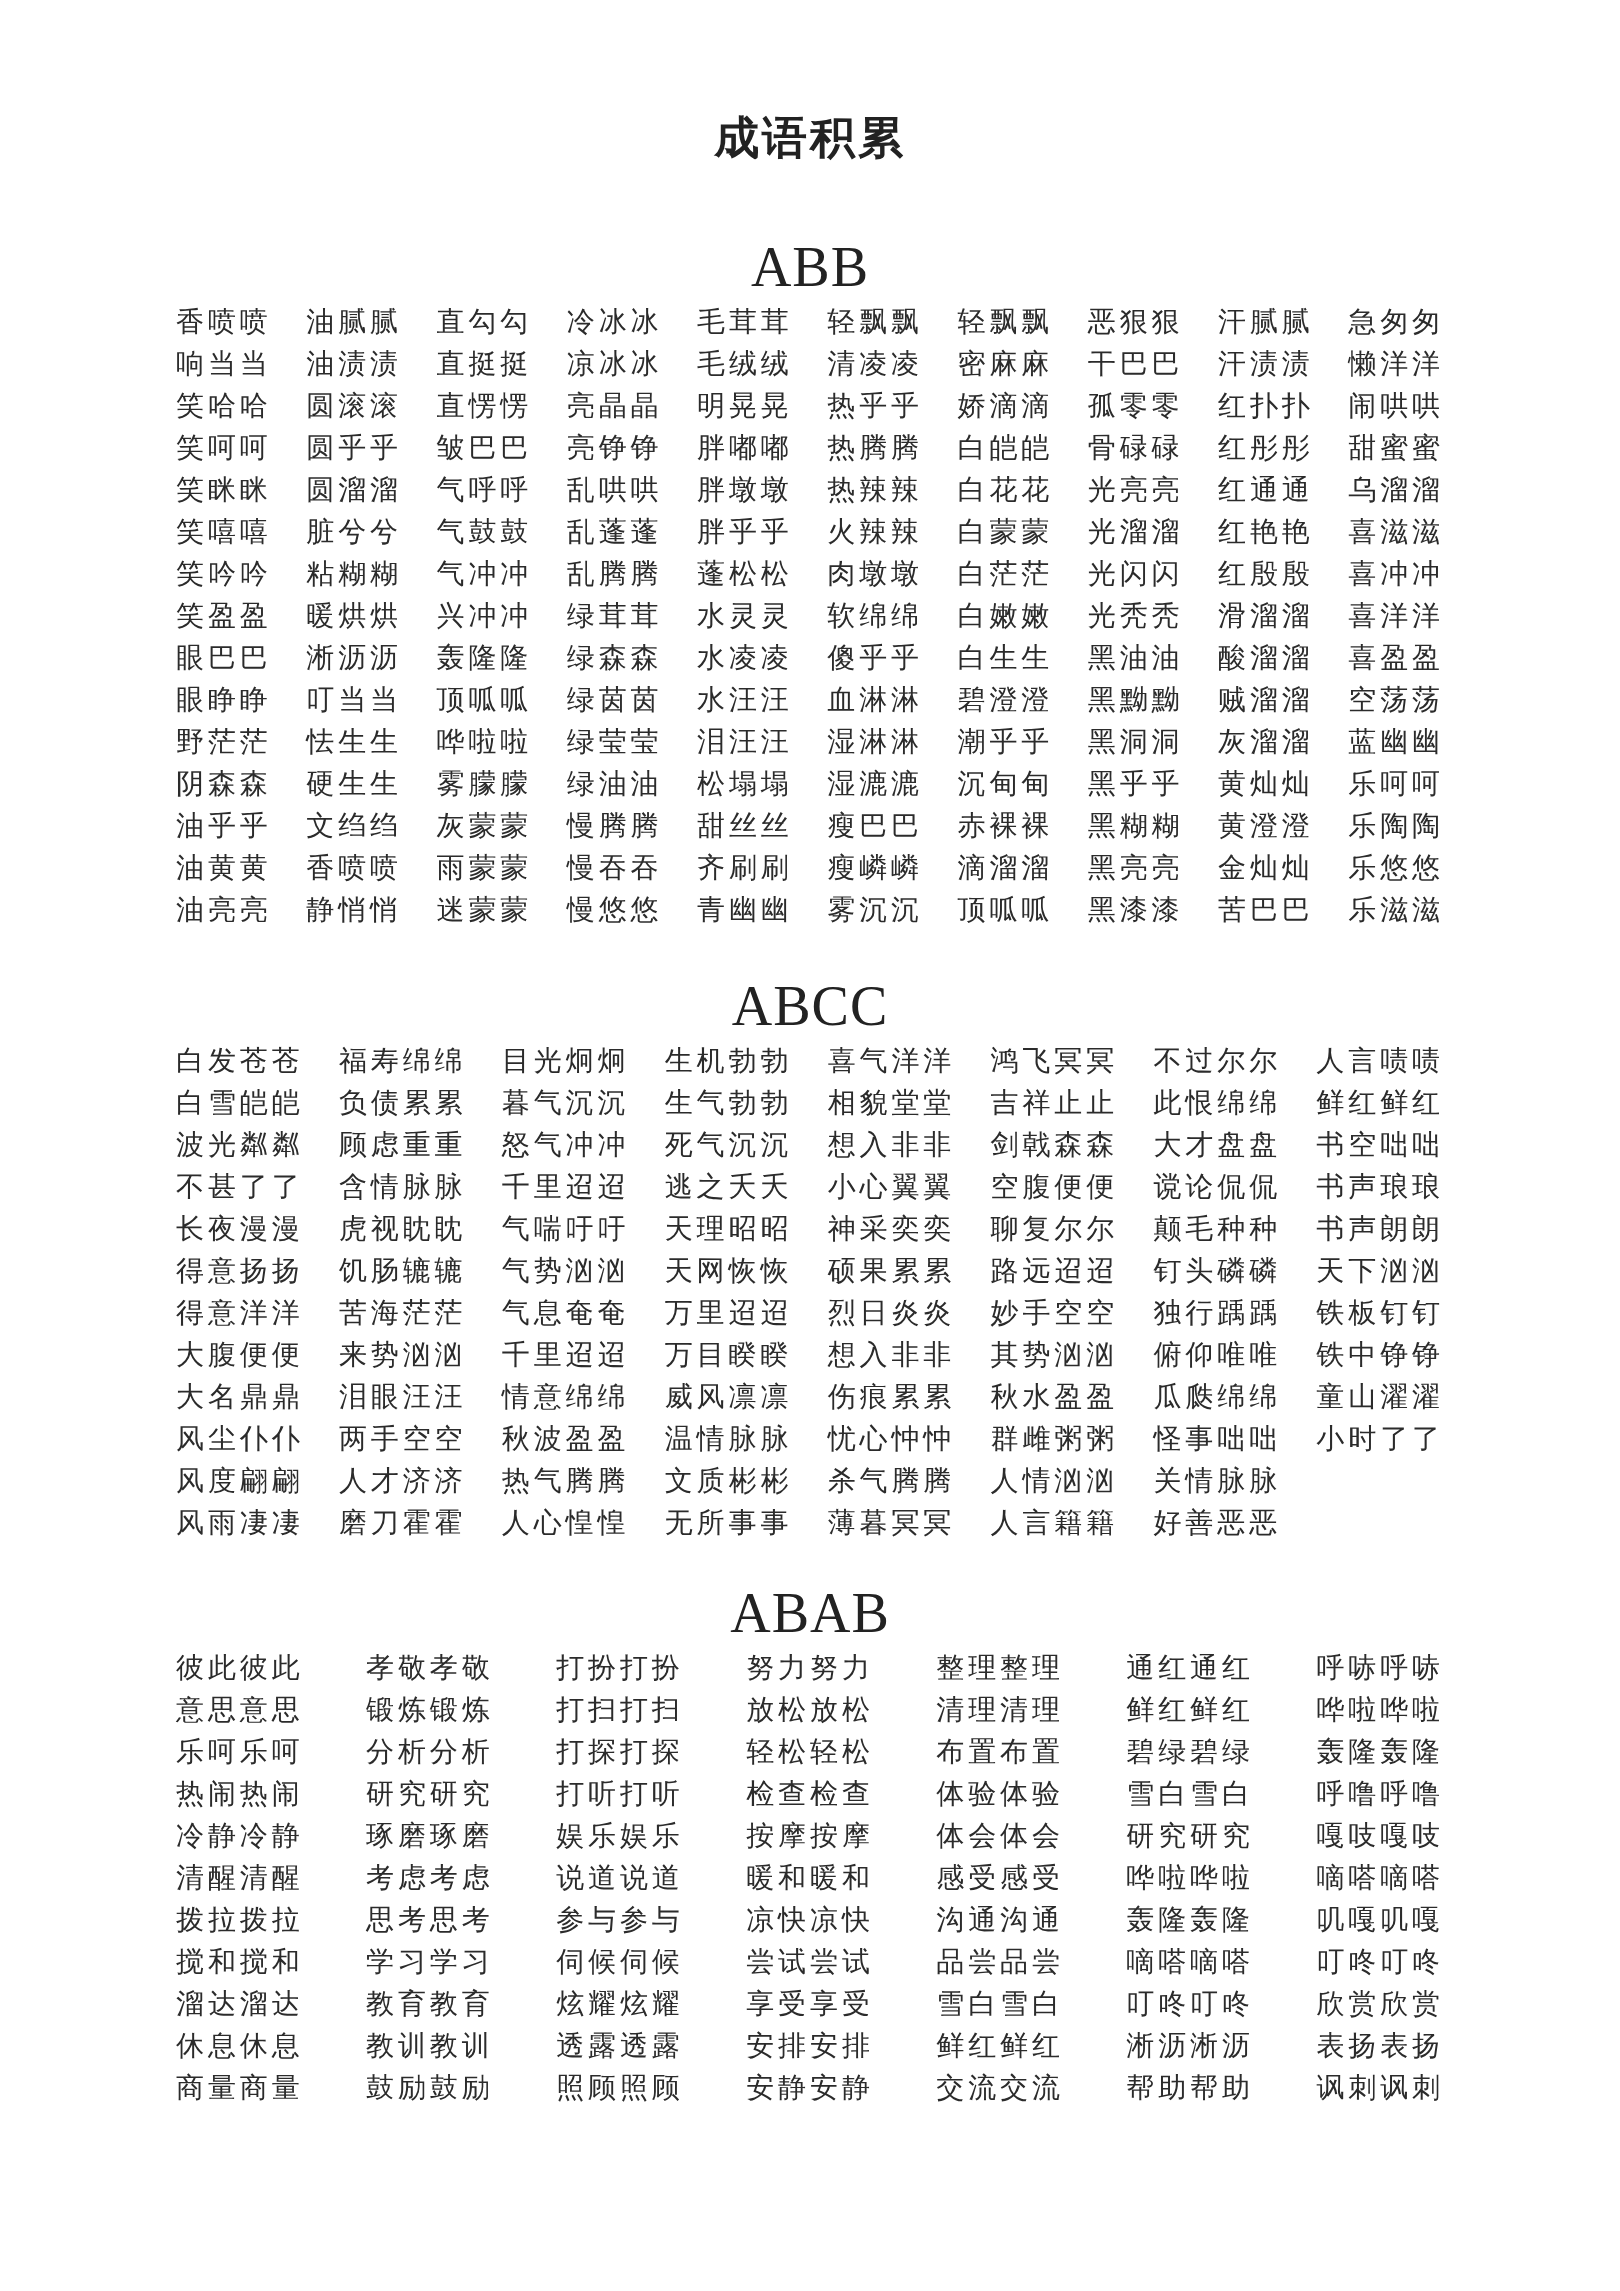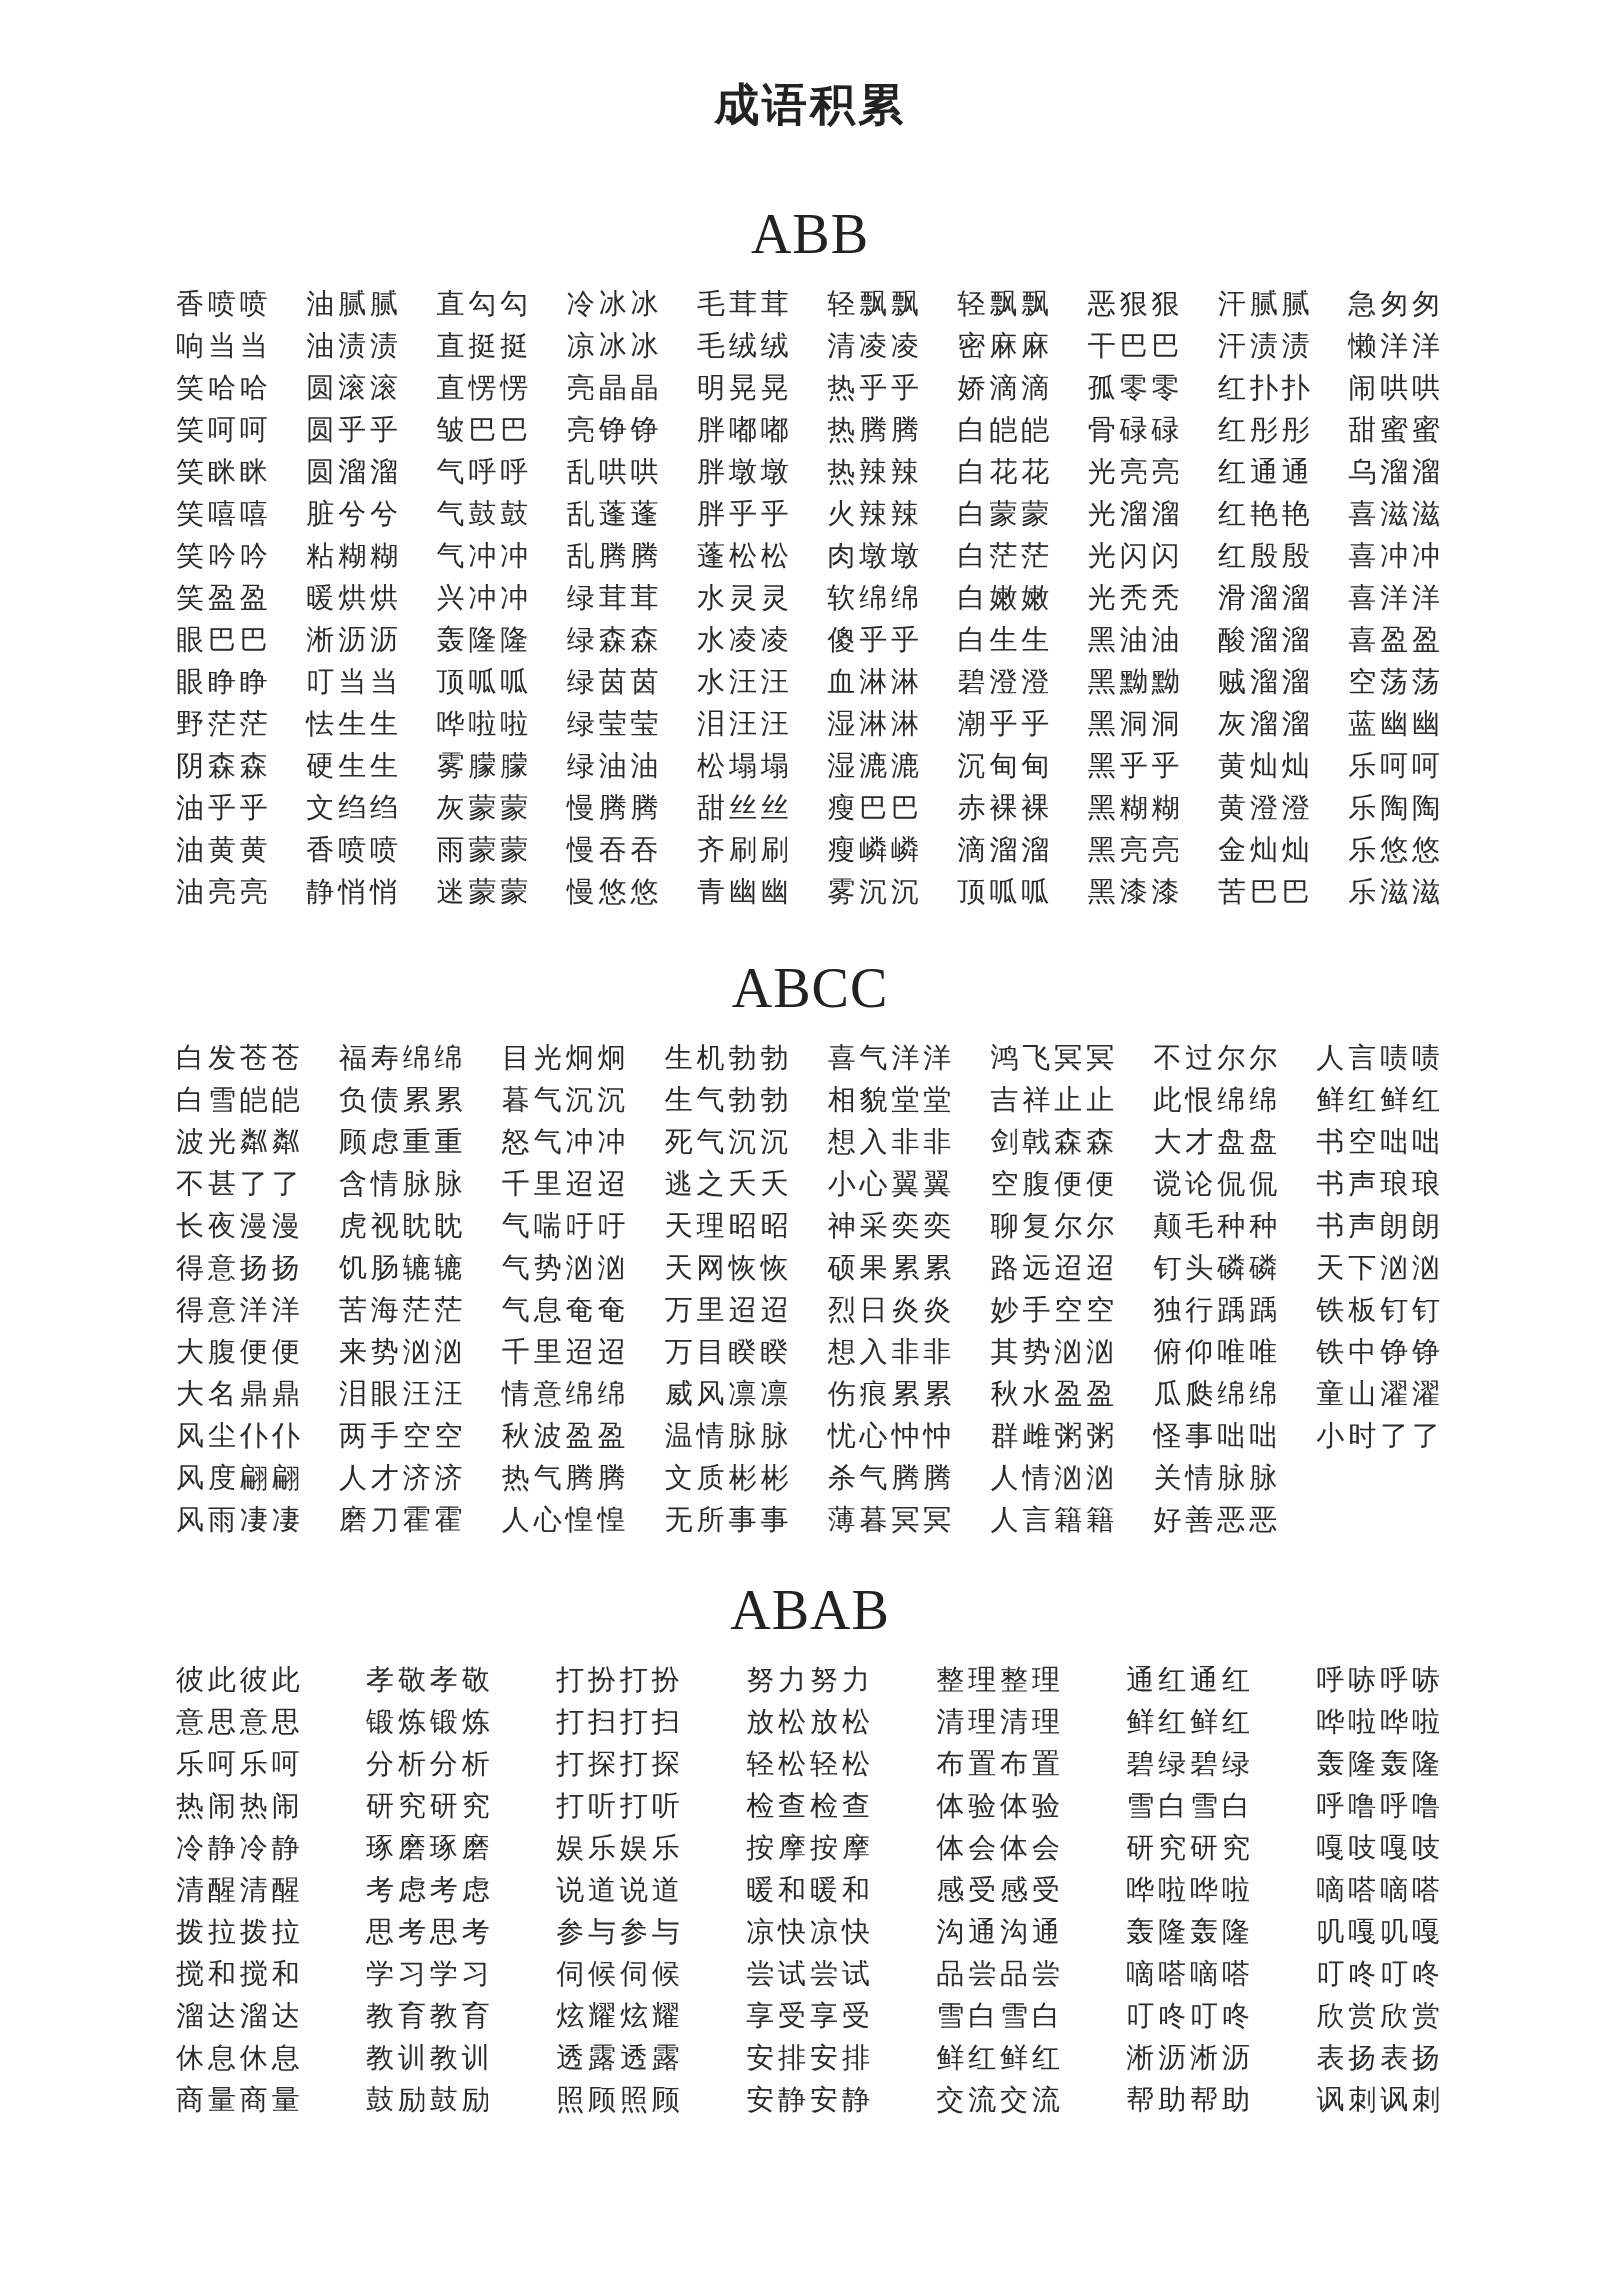--- a/index.html
+++ b/index.html
@@ -4,38 +4,38 @@
 <style>
   html,body { margin:0; padding:0; background:#ffffff; }
   body {
     width:1620px; height:2292px;
     font-family:"Liberation Serif","DejaVu Serif",serif;
     color:#2b2b2b;
     -webkit-font-smoothing:antialiased;
   }
   .page { padding:0 176px; box-sizing:border-box; }
   .doc-title {
-    margin:0; padding-top:75px;
+    margin:0; padding-top:108px;
     text-align:center;
     font-family:"DejaVu Sans","Liberation Sans",sans-serif;
     font-weight:700; font-size:45px; letter-spacing:2.9px;
     color:#222222;
   }
   .section-heading {
     margin:0; text-align:center;
     font-family:"Liberation Serif","DejaVu Serif",serif;
     font-weight:400; font-size:56px; letter-spacing:1px;
     color:#222222;
   }
   .heading-abb  { margin-top:67px; }
   .heading-abcc { margin-top:43px; }
   .heading-abab { margin-top:37px; }
   .grid {
     display:flex; justify-content:space-between;
-    margin-top:17px;
+    margin-top:2px;
   }
   .col { display:flex; flex-direction:column; }
   .word {
     font-size:28px; line-height:42px;
     letter-spacing:3.9px; white-space:nowrap;
     color:#2b2b2b;
   }
 </style>
 </head>
 <body>

